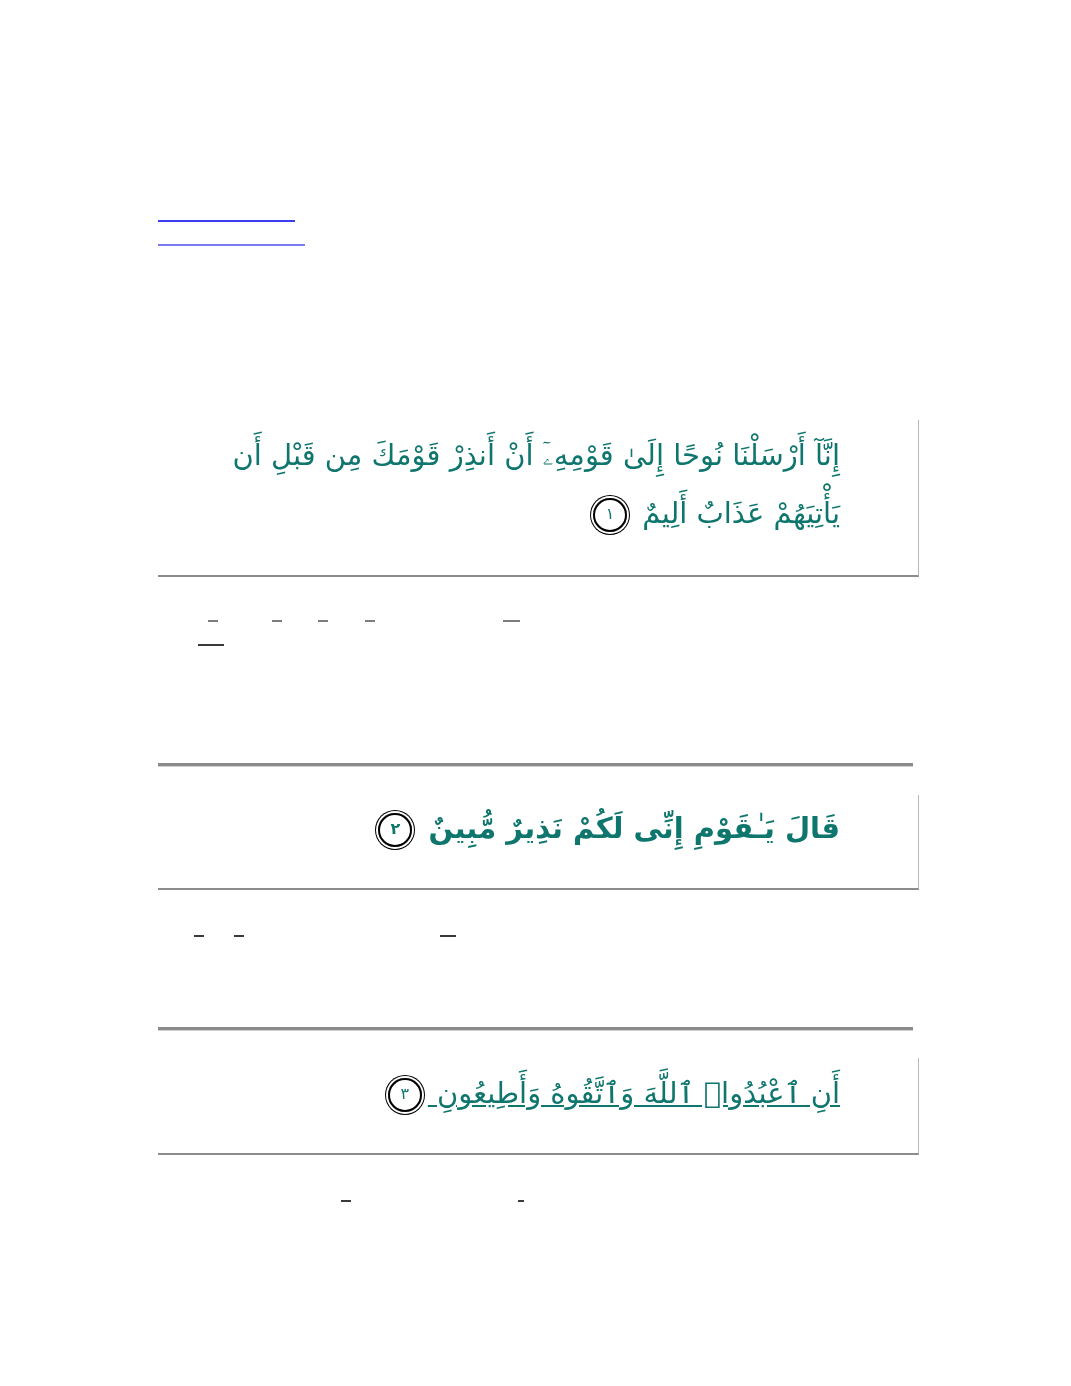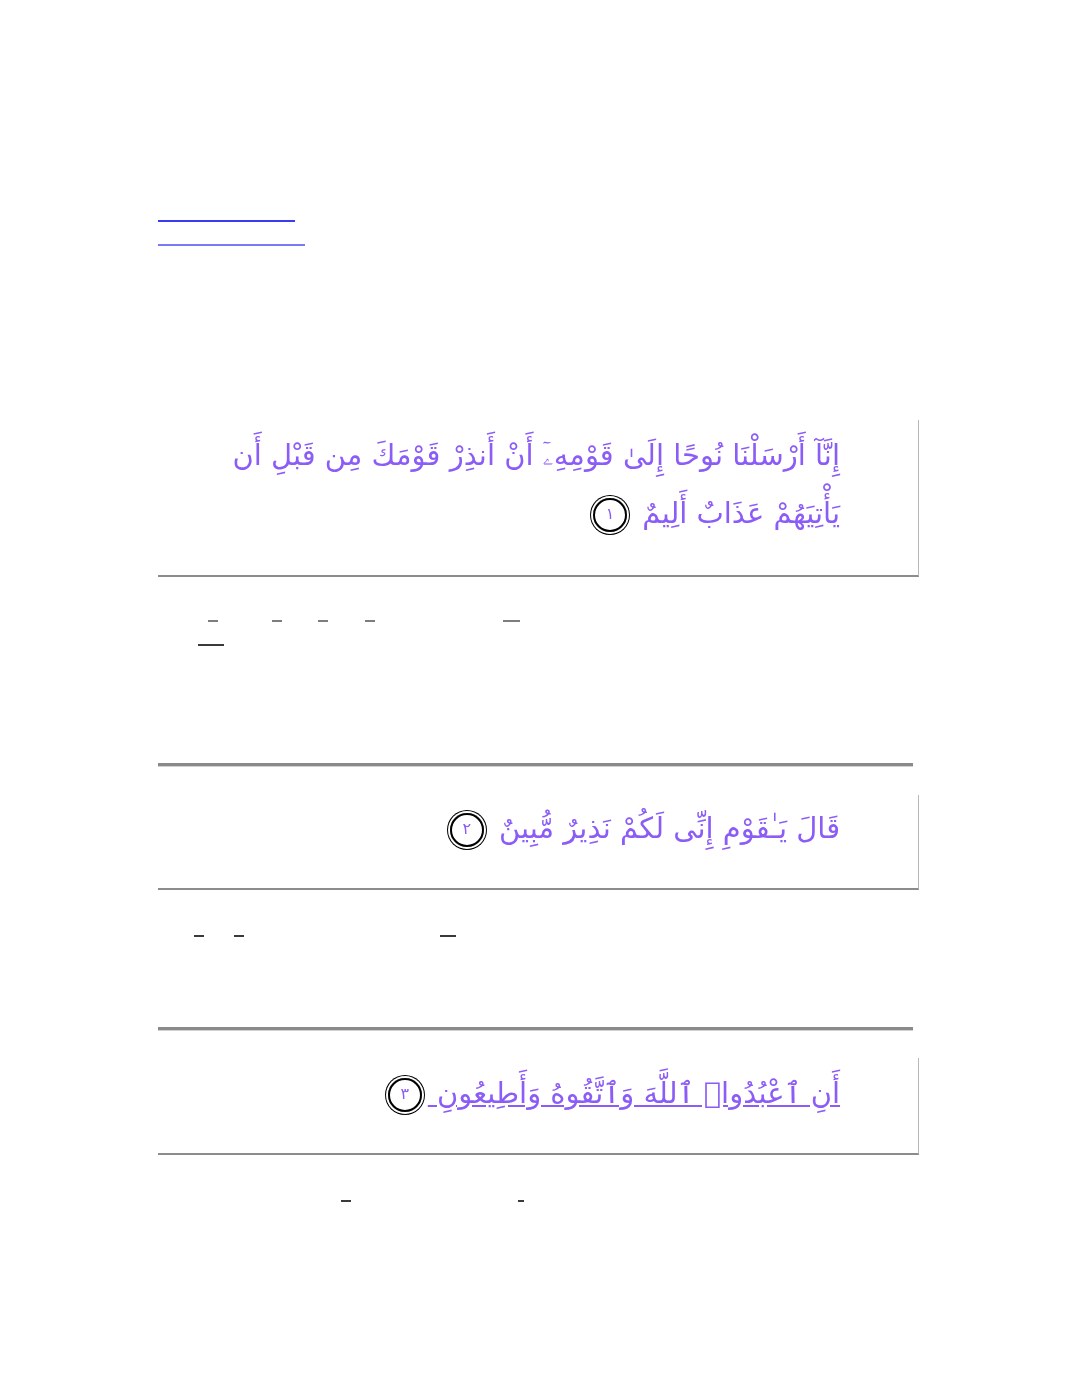--- a/index.html
+++ b/index.html
@@ -32,42 +32,42 @@
     border-right: 1px solid #b8b8b8;
     border-bottom: 2px solid #8c8c8c;
     box-sizing: content-box;
   }
   .verse-text {
     direction: rtl;
     text-align: right;
     font-family: "DejaVu Sans", sans-serif;
     font-size: 29px;
     line-height: 58px;
-    color: #8b5cf6;
+    color: #0f766e;
     padding-right: 78px;
     padding-left: 30px;
   }
   .medallion {
     display: inline-block;
     width: 30px;
     height: 30px;
     border-radius: 50%;
     border: 2px double #000;
     box-shadow: 0 0 0 2px #fff, 0 0 0 3px #000;
     text-align: center;
     line-height: 28px;
     font-size: 16px;
     vertical-align: middle;
     margin: 0 6px;
     direction: ltr;
   }
   .box-1 { top: 420px; height: 155px; }
   .box-1 .verse-text { padding-top: 6px; }
   .box-2 { top: 795px; height: 93px; }
-  .box-2 .verse-text { padding-top: 4px; }
+  .box-2 .verse-text { padding-top: 4px; font-weight: bold; }
   .box-3 { top: 1058px; height: 95px; }
   .box-3 .verse-text { padding-top: 6px; text-decoration: underline; }
 
   .translit-row {
     position: absolute;
     left: 158px;
     width: 760px;
     height: 40px;
   }
   .mark {

